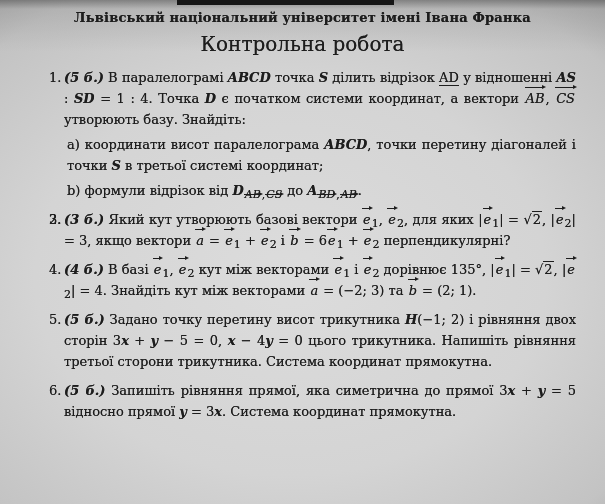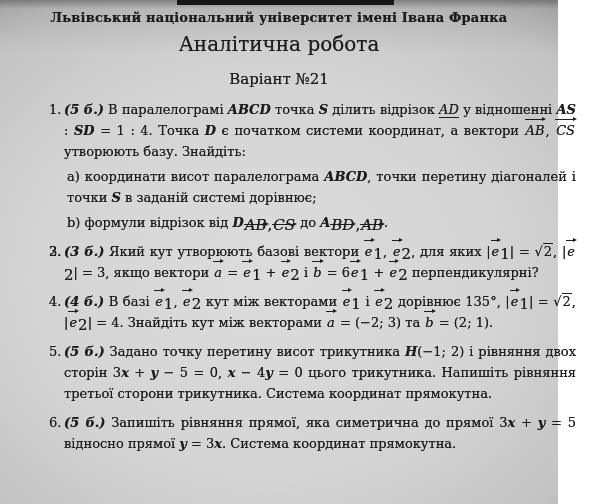--- a/index.html
+++ b/index.html
@@ -3,21 +3,21 @@
 <meta charset="utf-8">
 <style>
   * { box-sizing: border-box; }
   html, body { margin: 0; padding: 0; }
   body {
     width: 605px; height: 504px; overflow: hidden;
     font-family: "DejaVu Serif", "Liberation Serif", serif;
     color: #1d1d1d;
   }
   .page {
-    position: relative; width: 558px; height: 504px;
+    position: relative; width: 605px; height: 504px;
     background:
       linear-gradient(180deg, rgba(60,60,60,0.50) 0px, rgba(120,120,120,0.22) 9px, rgba(190,190,190,0) 52px),
       radial-gradient(ellipse 88% 82% at 48% 55%, #dcdcdc 0%, #d4d4d4 48%, #c3c3c3 78%, #9b9b9b 100%);
     text-shadow: 0 0 0.5px rgba(40,40,40,0.85);
   }
   .top-bar {
     position: absolute; top: 0; left: 177px; width: 217px; height: 5px;
     background: #161616;
   }
   .header { padding-top: 10px; text-align: center; }
@@ -28,55 +28,54 @@
   .problems { margin-top: 11px; }
   .problem {
     position: relative; margin: 0 28px 8px 64px; width: 512px;
     font-size: 13px; line-height: 21px; text-align: justify;
   }
   .pnum { position: absolute; left: -15px; top: 0; }
   .subitem { margin-top: 4px; padding-left: 3px; }
 
   
   .m  { font-style: italic; font-weight: bold; }
-  .mu { font-style: italic; border-bottom: 1px solid #1d1d1d; }
+  .mu { border-bottom: 1px solid #1d1d1d; }
   .bm { font-weight: bold; font-style: italic; }
   .v  { font-style: italic; position: relative; display: inline-block; padding: 0 1px; }
   .v::before {
     content: ""; position: absolute; left: 0; right: 3px; top: -1px;
     border-top: 1px solid currentColor;
   }
   .v::after {
     content: ""; position: absolute; right: -1px; top: -3px;
     width: 0; height: 0;
     border-left: 4px solid currentColor;
     border-top: 2px solid transparent; border-bottom: 2px solid transparent;
   }
-  .s { font-size: 15px; vertical-align: -3px; font-style: normal; line-height: 0; }
+  .s { font-size: 11px; vertical-align: -3px; font-style: normal; line-height: 0; }
   .s .v { padding: 0 1px; }
   .sq { white-space: nowrap; }
   .rad { border-top: 1px solid currentColor; padding: 0 1px; }
 </style>
 </head>
 <body>
 
 <div class="page">
   <div class="top-bar"></div>
 
   <div class="header">
     <div class="h-line">Львівський національний університет імені Івана Франка</div>
-    <div class="h-title">Аналітична робота</div>
-    <div class="h-variant">Варіант №21</div>
+    <div class="h-title">Контрольна робота</div>
   </div>
 
   <div class="problems">
     <div class="problem">
       <span class="pnum">1.</span>
       <span><span class="bm">(5 б.)</span><span> В паралелограмі </span><span class="m">ABCD</span><span> точка </span><span class="m">S</span><span> ділить відрізок </span><span class="mu">AD</span><span> у відношенні </span><span class="m">AS</span><span> : </span><span class="m">SD</span><span> = 1 : 4. Точка </span><span class="m">D</span><span> є початком системи координат, а вектори </span><span class="v">AB</span><span>, </span><span class="v">CS</span><span> утворюють базу. Знайдіть:</span></span>
-      <div class="subitem"><span>а) координати висот паралелограма </span><span class="m">ABCD</span><span>, точки перетину діагоналей і точки </span><span class="m">S</span><span> в заданій системі дорівнює;</span></div>
+      <div class="subitem"><span>а) координати висот паралелограма </span><span class="m">ABCD</span><span>, точки перетину діагоналей і точки </span><span class="m">S</span><span> в третьої системі координат;</span></div>
       <div class="subitem"><span>b) формули відрізок від </span><span class="m">D</span><span class="s"><span class="v">AB</span><span>,</span><span class="v">CS</span></span><span> до </span><span class="m">A</span><span class="s"><span class="v">BD</span><span>,</span><span class="v">AB</span></span><span>.</span></div>
     </div>
 
     <div class="problem">
       <span class="pnum">2.</span>
     </div>
 
     <div class="problem">
       <span class="pnum">3.</span>
       <span><span class="bm">(3 б.)</span><span> Який кут утворюють базові вектори </span><span class="v">e</span><span class="s">1</span><span>, </span><span class="v">e</span><span class="s">2</span><span>, для яких |</span><span class="v">e</span><span class="s">1</span><span>| = </span><span class="sq"><span>√</span><span class="rad">2</span></span><span>, |</span><span class="v">e</span><span class="s">2</span><span>| = 3, якщо вектори </span><span class="v">a</span><span> = </span><span class="v">e</span><span class="s">1</span><span> + </span><span class="v">e</span><span class="s">2</span><span> і </span><span class="v">b</span><span> = 6</span><span class="v">e</span><span class="s">1</span><span> + </span><span class="v">e</span><span class="s">2</span><span> перпендикулярні?</span></span>

